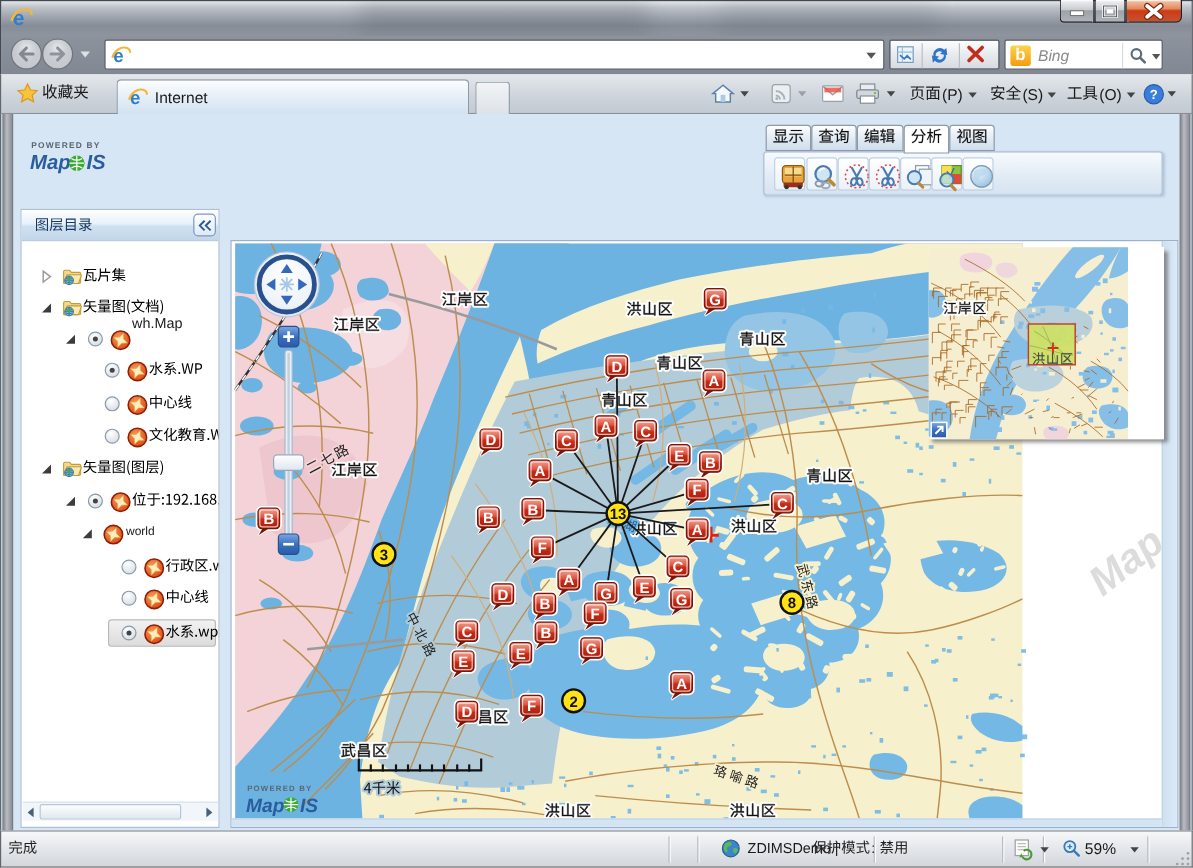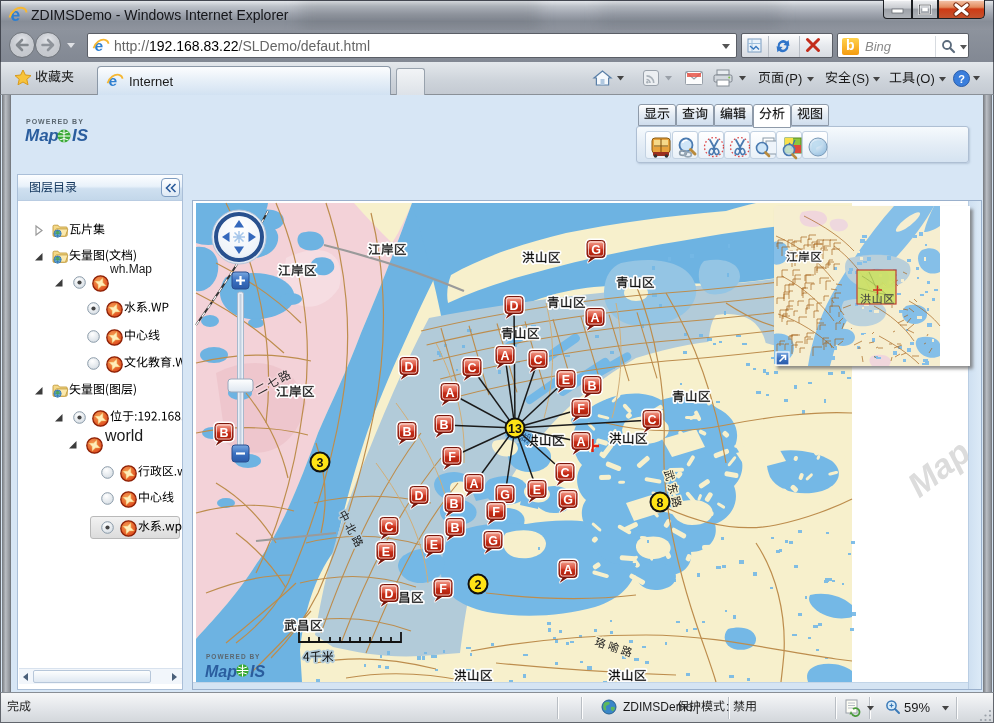--- a/index.html
+++ b/index.html
@@ -146,21 +146,20 @@
         <path id="u4D" d="M101 0H184V-406C184 -469 178 -558 172 -622H176L235 -455L374 -74H436L574 -455L633 -622H637C632 -558 625 -469 625 -406V0H711V-733H600L460 -341C443 -291 428 -239 409 -188H405C387 -239 371 -291 352 -341L212 -733H101Z"></path>
       </defs>
     </svg>
     <div id="titlebar" class="abs"></div>
     <div class="abs" style="left:300px;top:0;width:240px;height:30px;background:rgba(70,75,85,0.18);filter:blur(8px)"></div>
     <div class="abs" style="left:600px;top:0;width:180px;height:30px;background:rgba(60,65,75,0.12);filter:blur(10px)"></div>
     <svg class="t" style="left:9px;top:6px;width:18px;height:18px" viewBox="0 0 18 18">
       <text x="1.6" y="15" font-size="17.5" font-weight="bold" fill="#2e7fd0" font-family="Liberation Sans">e</text>
       <path d="M0.6,11.5 C2.5,5 8.5,0.8 13.5,2 C16,2.6 17.4,4.4 17.4,6.6" fill="none" stroke="#f5b733" stroke-width="2"></path>
     </svg>
-    <div class="txt" style="left:31px;top:7px;font-size:14px;color:#15161a">ZDIMSDemo - Windows Internet Explorer</div>
     <div id="winbtns" class="abs">
 <div class="wbtn l" style="left:0;width:29px"></div>
 <div class="wbtn" style="left:29px;width:26px"></div>
 <div class="wbtn close r" style="left:55px;width:47px"></div>
 <svg class="t" style="left:6px;top:9px;width:17px;height:5px" viewBox="0 0 17 5">
         <rect x="3" y="0" width="11" height="4" fill="#fff" stroke="#6a6e74" stroke-width="0.8"></rect>
       </svg>
 <svg class="t" style="left:35px;top:4px;width:14px;height:11px" viewBox="0 0 14 11">
         <rect x="1.5" y="1" width="11" height="9" fill="none" stroke="#fff" stroke-width="2"></rect>
         <rect x="4.3" y="3.8" width="5.4" height="3.4" fill="#fff"></rect>
@@ -181,21 +180,20 @@
         <path d="M8 2 L13 7 L8 12 M2.5 7 H 12.8" stroke="#8f949b" stroke-width="2.6" fill="none" stroke-linecap="round" stroke-linejoin="round"></path>
       </svg>
       <svg class="t" style="left:66px;top:13px;width:9px;height:6px" viewBox="0 0 9 6">
         <path d="M0 0 h8 l-4 5 z" fill="#dfe1e5"></path>
       </svg>
       <div id="addrfield">
         <svg class="t" style="left:5px;top:4px;width:16px;height:16px" viewBox="0 0 18 18">
           <text x="1.6" y="15" font-size="17.5" font-weight="bold" fill="#2e7fd0" font-family="Liberation Sans">e</text>
           <path d="M0.6,11.5 C2.5,5 8.5,0.8 13.5,2 C16,2.6 17.4,4.4 17.4,6.6" fill="none" stroke="#f5b733" stroke-width="2"></path>
         </svg>
-        <div class="txt" style="left:26px;top:4px;font-size:14px;color:#666">http://<span style="color:#000">192.168.83.22</span>/SLDemo/defaut.html</div>
         <svg class="t" style="left:634px;top:10px;width:9px;height:6px" viewBox="0 0 9 6">
           <path d="M0 0 h8 l-4 5 z" fill="#555"></path>
         </svg>
       </div>
       <div id="rfbox">
 <svg class="t" style="left:4px;top:3px;width:17px;height:17px" viewBox="0 0 17 17">
           <rect x="2" y="2" width="13" height="13" fill="#eaf2fa" stroke="#7a9cc0"></rect>
           <path d="M2 6.5 h13 M6 2 v13" stroke="#9ec0de"></path>
           <path d="M4 9 l3.5 3 l2.5-2.5 l3 3" stroke="#3a7ac0" fill="none" stroke-width="1.4"></path>
         </svg>
@@ -635,21 +633,21 @@
               <use href="#u38" x="6164"></use>
             </g>
           </g>
         </svg>
         <svg class="t" style="left:51px;top:265px;width:8px;height:9px" viewBox="0 0 8 9">
           <use href="#i_trie"></use>
         </svg>
         <svg class="t" style="left:68px;top:262px;width:17px;height:17px" viewBox="0 0 17 17">
           <use href="#i_badge"></use>
         </svg>
-        <div class="txt" style="left:87px;top:252px;font-size:16px">world</div>
+        <div class="txt" style="left:87px;top:263px;font-size:10px">world</div>
         <svg class="t" style="left:83px;top:291px;width:13px;height:13px" viewBox="0 0 13 13">
           <use href="#i_rad0"></use>
         </svg>
         <svg class="t" style="left:102px;top:290px;width:17px;height:17px" viewBox="0 0 17 17">
           <use href="#i_badge"></use>
         </svg>
         <svg class="t" style="left:120px;top:290px;width:56px;height:16px;" viewBox="0 0 4700 1300">
           <g transform="translate(0,860)">
             <g fill="#000">
               <use href="#u884C" x="0"></use>

